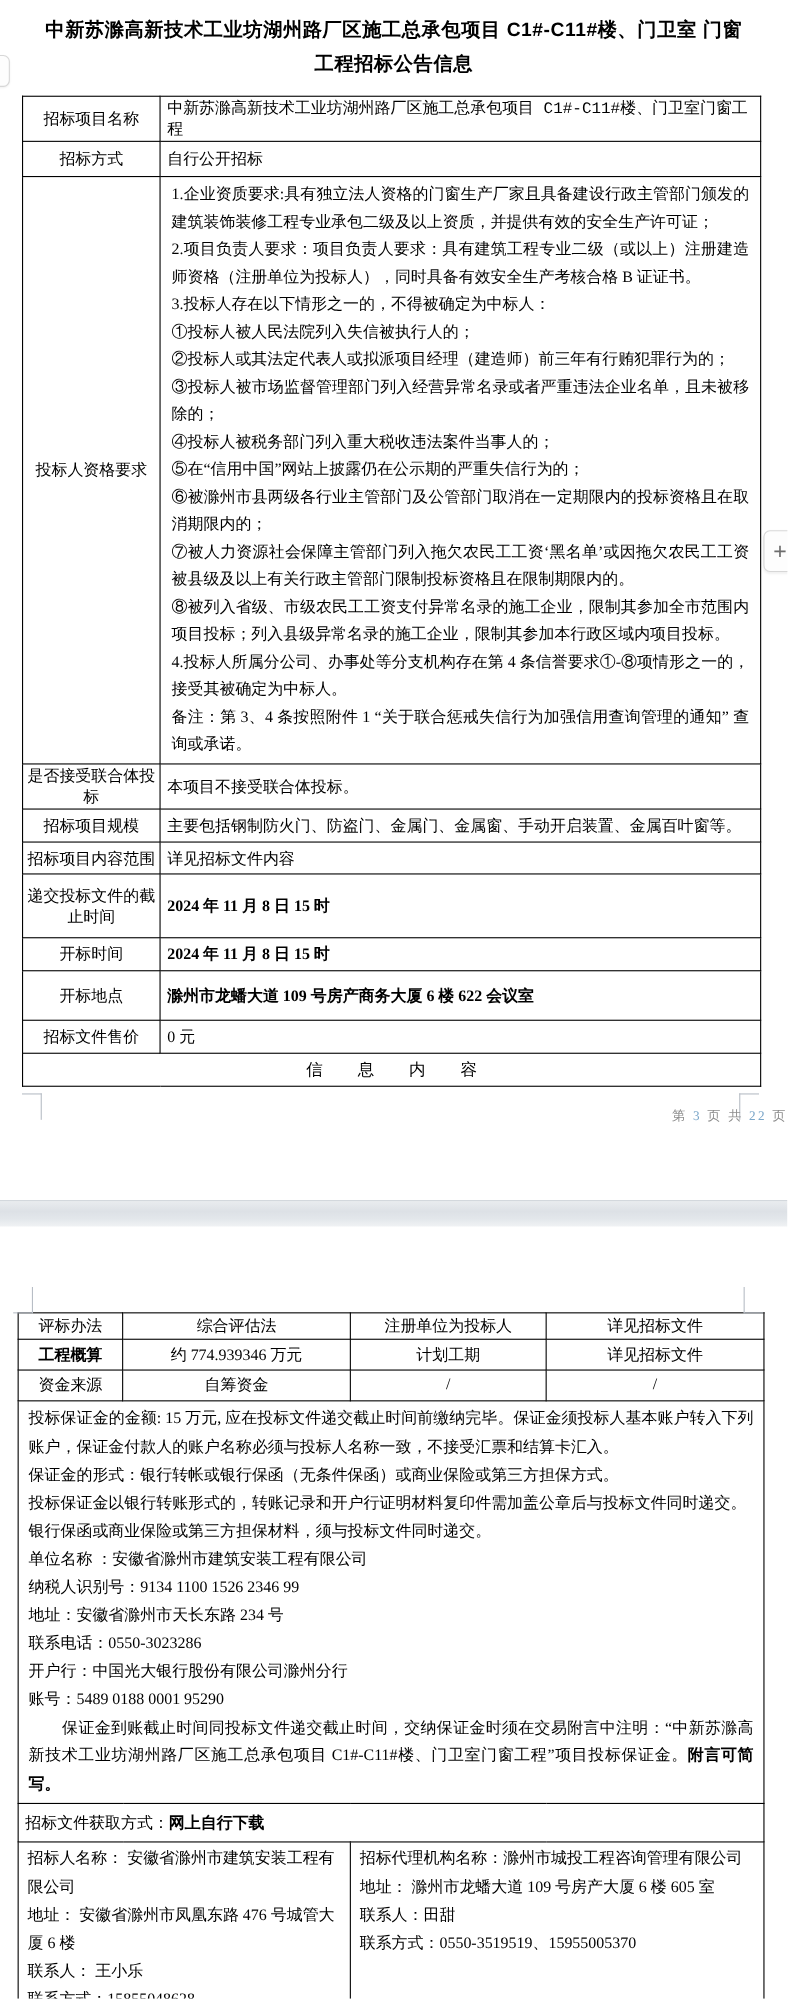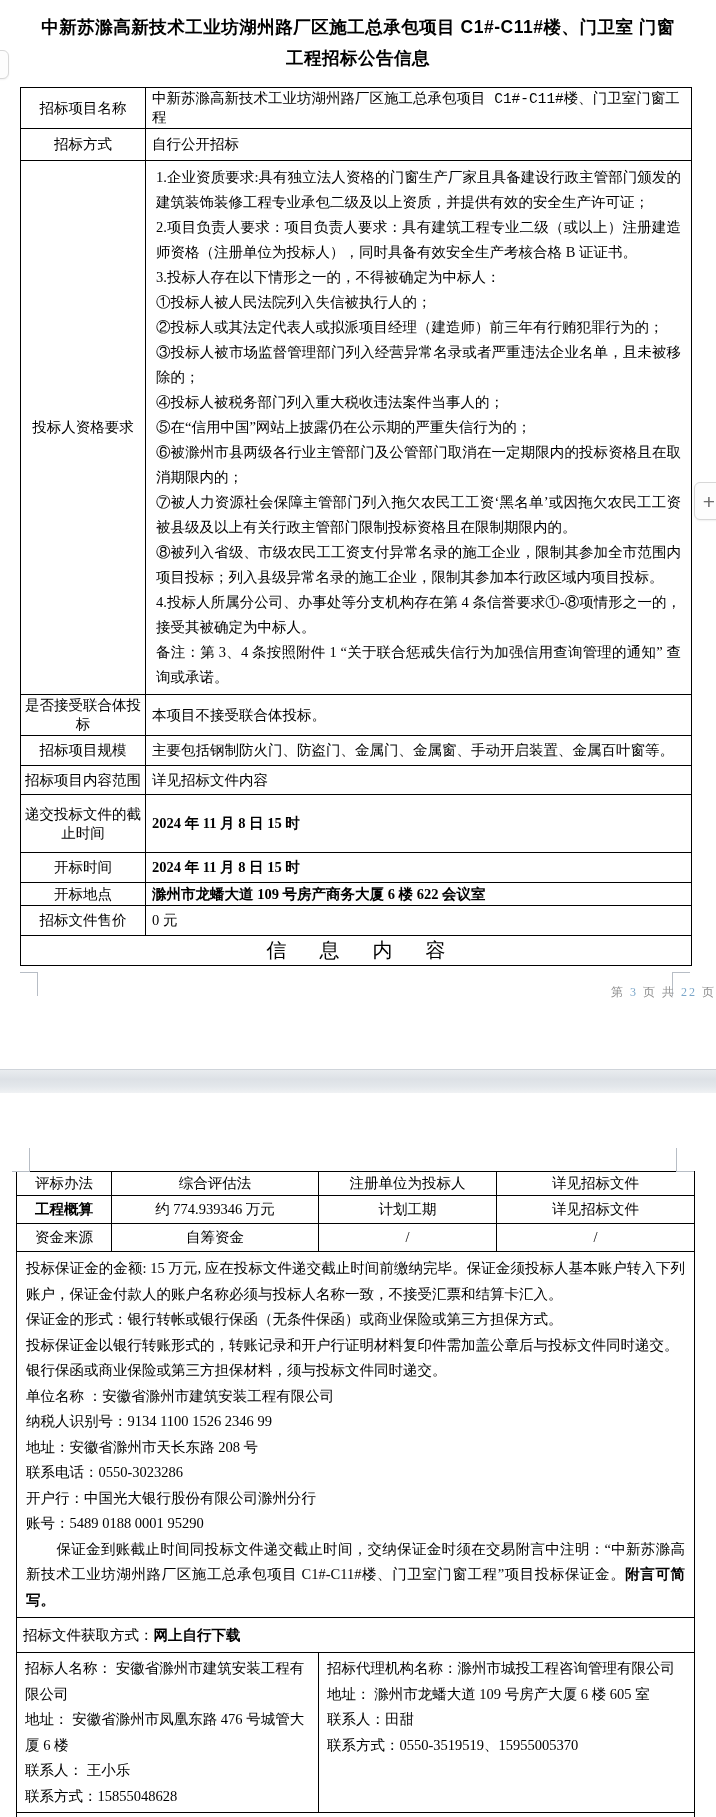--- a/index.html
+++ b/index.html
@@ -14,26 +14,26 @@
             font-family:"Liberation Sans","DejaVu Sans",sans-serif;}
   
   .doc-title{margin:12px 38px 0;text-align:center;font-weight:bold;font-size:17.5px;line-height:31px;
              font-family:"Liberation Sans","DejaVu Sans",sans-serif;letter-spacing:.5px;}
   table{border-collapse:collapse;table-layout:fixed;}
   td,th{border:1.5px solid #000;font-size:14.5px;vertical-align:middle;padding:1px 6px;word-break:break-all;}
   th{font-weight:normal;text-align:center;padding:1px 2px;}
   .t1{width:672px;margin:13px 0 0 20px;}
   .t1 col.c-label{width:125px;}
   .r-name{height:33px;font-family:Liberation Mono, monospace;}.r-method{height:32px;}.r-joint{height:27px;}.r-scale{height:30px;}
-  .r-scope{height:29px;}.r-deadline{height:58px;}.r-time{height:30px;margin-left:32px;}.r-place{height:23px;}
+  .r-scope{height:29px;}.r-deadline{height:58px;}.r-time{height:30px;margin-left:32px;}.r-place{height:45px;}
   .r-price{height:30px;}.r-info{height:30px;}
   .qual-cell{padding:4px 10px;}
   .qp{margin:0;line-height:25px;text-align:justify;}
   .b{font-weight:bold;}
-  .info-banner{text-align:center;letter-spacing:14px;font-size:20px;padding-left:20px;}
+  .info-banner{text-align:center;letter-spacing:14px;font-size:15px;padding-left:20px;}
   
   .footer-area{position:relative;height:52px;margin-top:6px;}
   .pg-footer{position:absolute;top:12px;left:0;right:0;text-align:right;font-size:12px;color:#8d8d8d;
              font-family:Liberation Serif, serif;letter-spacing:2px;}
   .pg-footer .num{color:#7aa6c9;}
   .corner{position:absolute;width:17px;height:23px;}
   .p1-bl{left:20px;top:0;border-top:1px solid #b7bdc5;border-right:1px solid #b7bdc5;}
   .p1-br{right:26px;top:0;border-top:1px solid #b7bdc5;border-left:1px solid #b7bdc5;}
   
   .page-gap{margin-top:45px;height:23px;background:linear-gradient(180deg,#e9ecef 0%,#dde1e6 40%,#e3e7eb 70%,#f0f2f4 100%);
@@ -185,21 +185,21 @@
       <tr>
         <td colspan="4" class="deposit-cell">
           <div>
 
           <p class="qp">投标保证金的金额: 15 万元, 应在投标文件递交截止时间前缴纳完毕。保证金须投标人基本账户转入下列账户，保证金付款人的账户名称必须与投标人名称一致，不接受汇票和结算卡汇入。</p>
                 <p class="qp">保证金的形式：银行转帐或银行保函（无条件保函）或商业保险或第三方担保方式。</p>
                 <p class="qp">投标保证金以银行转账形式的，转账记录和开户行证明材料复印件需加盖公章后与投标文件同时递交。</p>
                 <p class="qp">银行保函或商业保险或第三方担保材料，须与投标文件同时递交。</p>
                 <p class="qp">单位名称 ：安徽省滁州市建筑安装工程有限公司</p>
                 <p class="qp">纳税人识别号：9134 1100 1526 2346 99</p>
-                <p class="qp">地址：安徽省滁州市天长东路 208 号</p>
+                <p class="qp">地址：安徽省滁州市天长东路 234 号</p>
                 <p class="qp">联系电话：0550-3023286</p>
                 <p class="qp">开户行：中国光大银行股份有限公司滁州分行</p>
                 <p class="qp">账号：5489 0188 0001 95290</p>
               </div>
           <p class="qp indent">
             <span>保证金到账截止时间同投标文件递交截止时间，交纳保证金时须在交易附言中注明：“中新苏滁高新技术工业坊湖州路厂区施工总承包项目 C1#-C11#楼、门卫室门窗工程”项目投标保证金。</span><span class="b">附言可简写。</span>
           </p>
         </td>
       </tr>
       <tr class="r-access">

